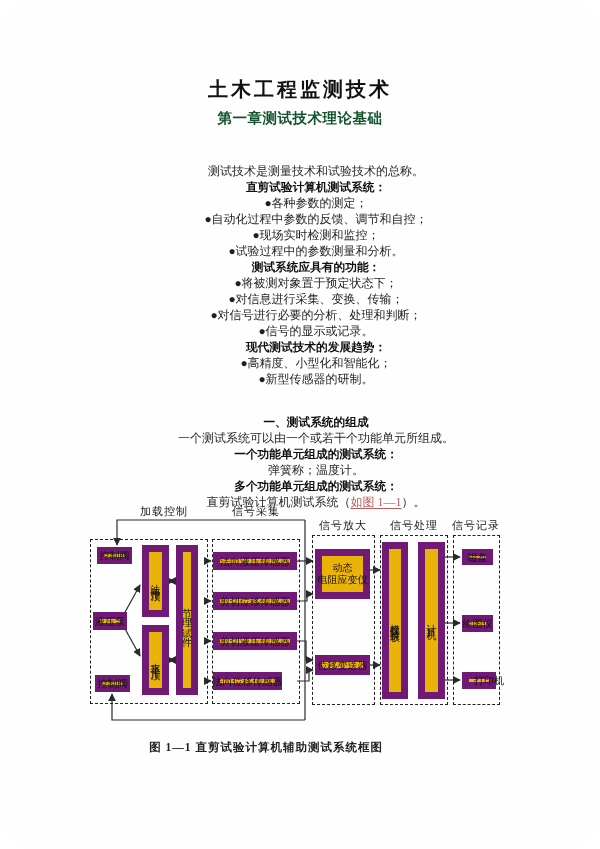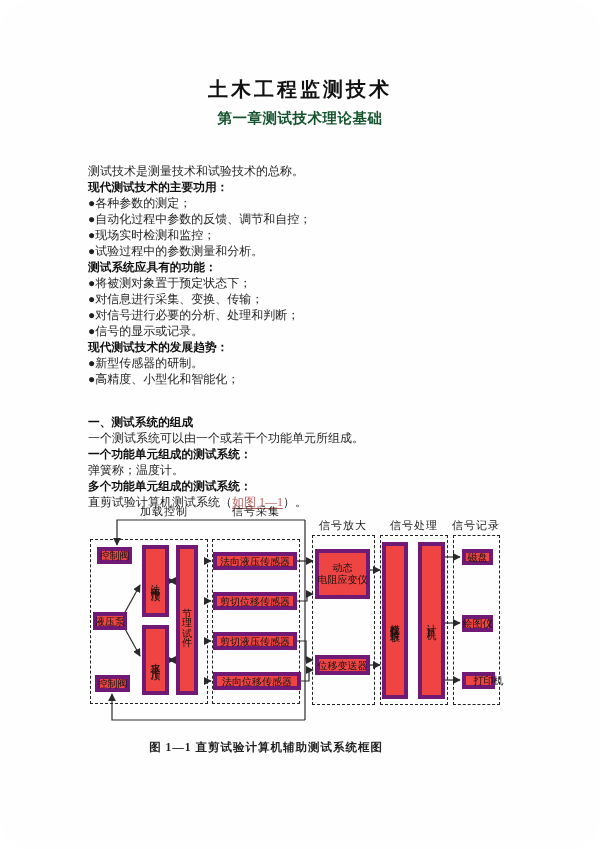--- a/index.html
+++ b/index.html
@@ -17,40 +17,40 @@
     font-family:"DejaVu Serif","Liberation Serif",serif;
   }
   .doc-subtitle{
     position:absolute;top:109px;left:0;width:100%;text-align:center;
     font-size:14.5px;font-weight:bold;letter-spacing:.5px;color:#14532d;
     font-family:"Liberation Sans","DejaVu Sans",sans-serif;
   }
 
   
   .body-text{position:absolute;top:163px;left:88px;right:56px;}
-  .line{font-size:12px;line-height:16px;white-space:nowrap;}
+  .line{font-size:12px;line-height:16px;white-space:nowrap;text-align:center;}
   .line.bold{
     font-weight:bold;color:#101010;
     font-family:"Liberation Sans","DejaVu Sans",sans-serif;
     font-size:11.7px;
   }
   .sec-gap{margin-top:27px;}
   .figlink{color:#b85c5c;text-decoration:underline;text-underline-offset:2px;cursor:pointer;}
 
   
   .diagram{position:absolute;top:502px;left:60px;width:472px;height:246px;}
   .diagram svg{position:absolute;top:0;left:0;}
   .grp{position:absolute;border:1.5px dashed #222;box-sizing:border-box;background:transparent;}
   .glabel{
     position:absolute;transform:translateX(-50%);white-space:nowrap;
     font-size:11px;color:#1a1a1a;letter-spacing:1px;
     font-family:"Liberation Serif","DejaVu Serif",serif;
   }
   .blk{
-    position:absolute;border:4px solid #701a75;background:#ef4444;box-sizing:border-box;
+    position:absolute;border:7px solid #701a75;background:#eab308;box-sizing:border-box;
     display:flex;align-items:center;justify-content:center;
     font-size:10px;color:#111;line-height:11px;white-space:nowrap;
   }
   .vert{writing-mode:vertical-lr;text-orientation:upright;}
   .ls1{letter-spacing:2px;}
   .ls2{letter-spacing:10px;}
   .ls3{letter-spacing:3px;}
   .two-line{flex-direction:column;line-height:12px;}
 
   .fig-caption{
@@ -62,35 +62,35 @@
 <body>
 
 <div class="page">
 
   <div class="doc-title">土木工程监测技术</div>
   <div class="doc-subtitle">第一章测试技术理论基础</div>
 
   <div class="body-text">
     <div class="line">测试技术是测量技术和试验技术的总称。</div>
 
-    <div class="line bold">现代测试技术的主要功用：</div>
+    <div class="line bold">直剪试验计算机测试系统：</div>
     <div class="line">●各种参数的测定；</div>
     <div class="line">●自动化过程中参数的反馈、调节和自控；</div>
     <div class="line">●现场实时检测和监控；</div>
     <div class="line">●试验过程中的参数测量和分析。</div>
 
     <div class="line bold">测试系统应具有的功能：</div>
     <div class="line">●将被测对象置于预定状态下；</div>
     <div class="line">●对信息进行采集、变换、传输；</div>
     <div class="line">●对信号进行必要的分析、处理和判断；</div>
     <div class="line">●信号的显示或记录。</div>
 
     <div class="line bold">现代测试技术的发展趋势：</div>
+    <div class="line">●高精度、小型化和智能化；</div>
     <div class="line">●新型传感器的研制。</div>
-    <div class="line">●高精度、小型化和智能化；</div>
 
     <div class="line bold sec-gap">一、测试系统的组成</div>
     <div class="line">一个测试系统可以由一个或若干个功能单元所组成。</div>
     <div class="line bold">一个功能单元组成的测试系统：</div>
     <div class="line">弹簧称；温度计。</div>
     <div class="line bold">多个功能单元组成的测试系统：</div>
     <div class="line"><span>直剪试验计算机测试系统（</span><a class="figlink">如图 1—1</a><span>）。</span></div>
   </div>
 
   <div class="diagram">
@@ -147,21 +147,21 @@
     <div class="blk" style="left:37px;top:45px;width:35px;height:17px;">控制阀</div>
     <div class="blk" style="left:33px;top:110px;width:34px;height:18px;">液压泵</div>
     <div class="blk" style="left:35px;top:173px;width:35px;height:17px;">控制阀</div>
     <div class="blk vert ls1" style="left:82px;top:43px;width:27px;height:72px;">法向千斤顶</div>
     <div class="blk vert ls1" style="left:82px;top:123px;width:27px;height:70px;">水平千斤顶</div>
     <div class="blk vert ls2" style="left:116px;top:43px;width:22px;height:150px;">节理试件</div>
 
     <div class="blk" style="left:153px;top:50px;width:84px;height:18px;">法向液压传感器</div>
     <div class="blk" style="left:153px;top:90px;width:84px;height:18px;">剪切位移传感器</div>
     <div class="blk" style="left:153px;top:130px;width:84px;height:18px;">剪切液压传感器</div>
-    <div class="blk" style="left:153px;top:170px;width:88px;height:18px;">法向位移传感器</div>
+    <div class="blk" style="left:153px;top:170px;width:69px;height:18px;">法向位移传感器</div>
 
     <div class="blk two-line" style="left:255px;top:47px;width:55px;height:50px;justify-content:center;">
       <div>动态</div>
       <div>电阻应变仪</div>
     </div>
     <div class="blk" style="left:255px;top:153px;width:55px;height:20px;">位移变送器</div>
 
     <div class="blk vert ls1" style="left:322px;top:40px;width:26px;height:157px;">模数转换板</div>
     <div class="blk vert ls3" style="left:358px;top:40px;width:27px;height:157px;">计算机</div>
 

